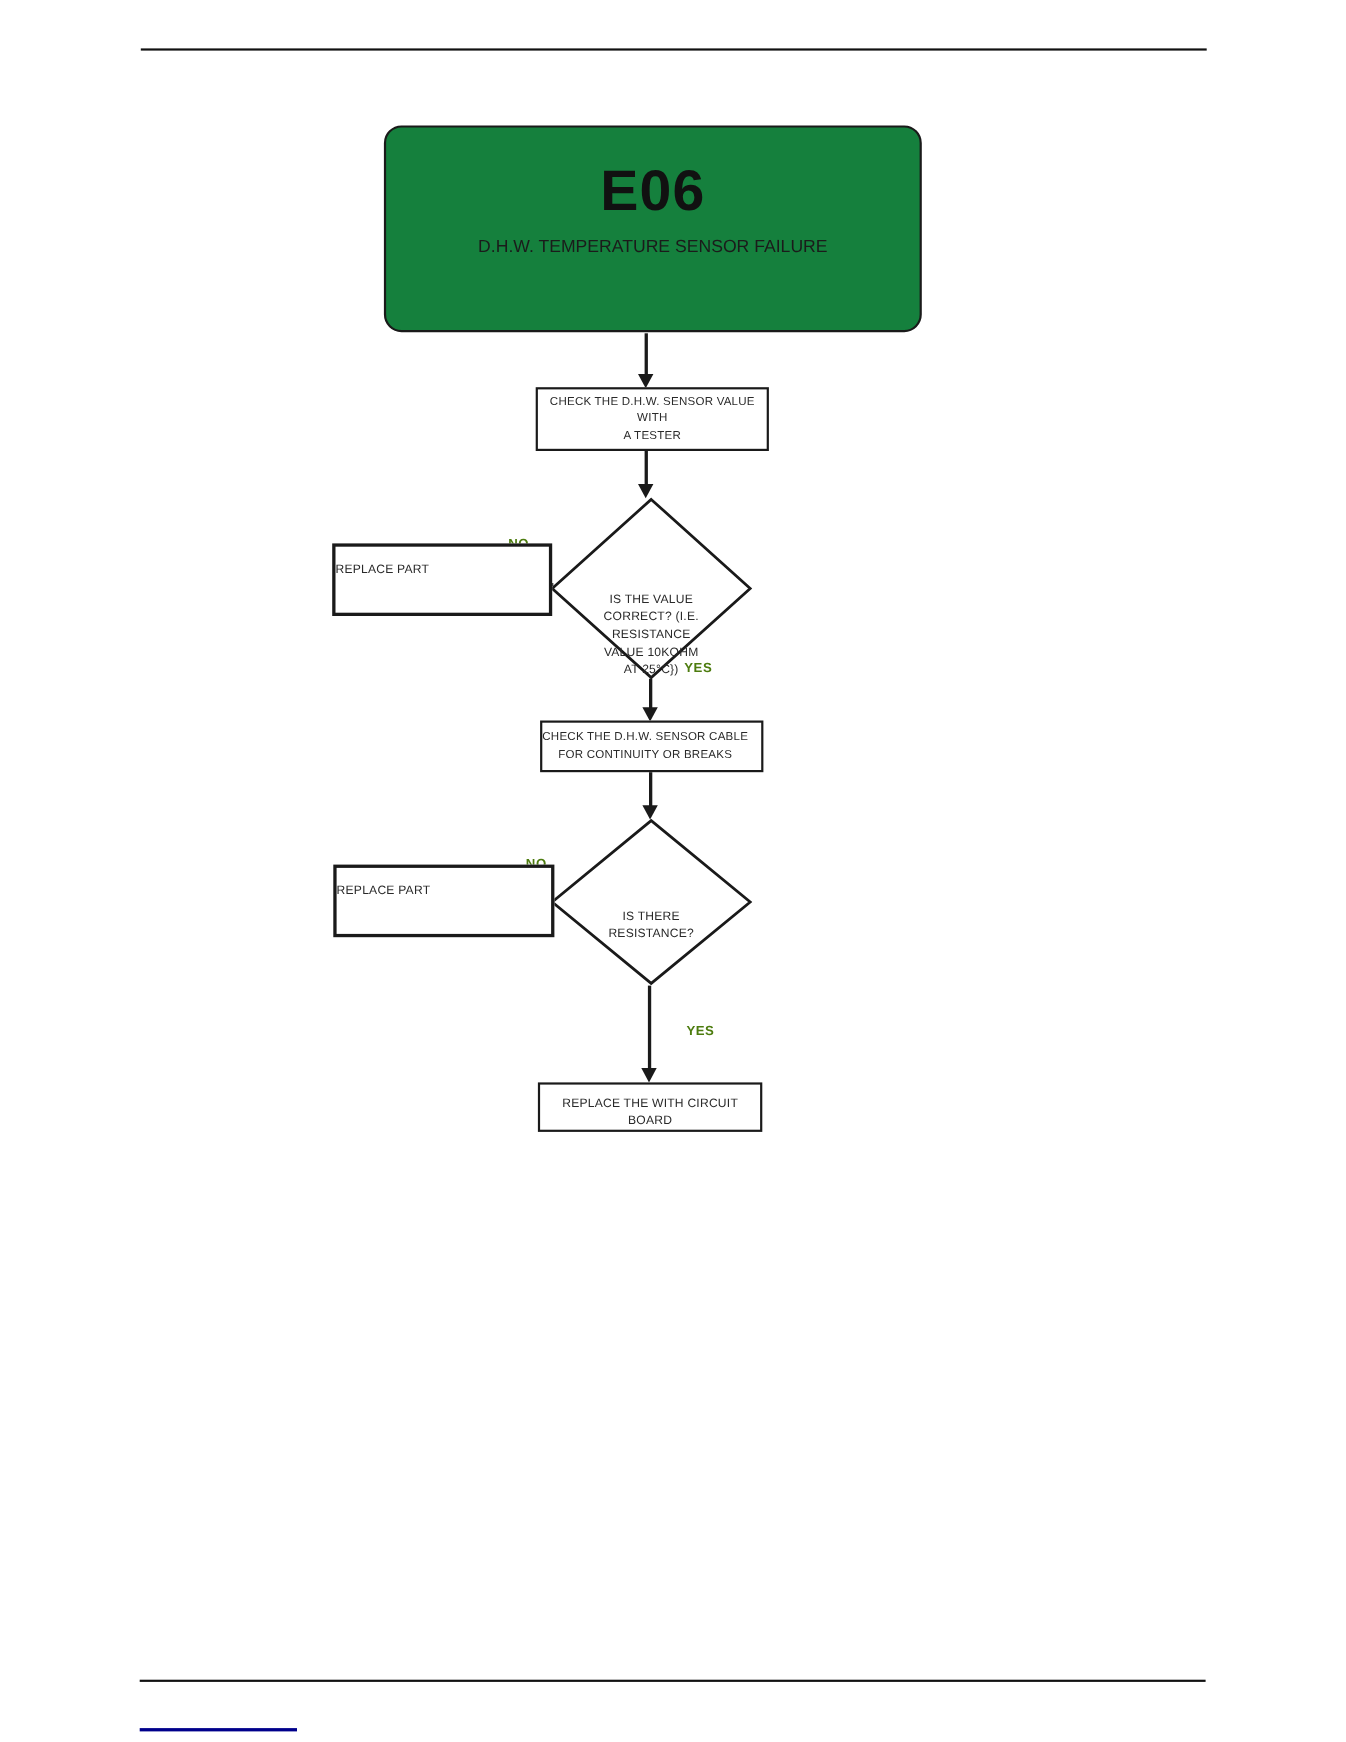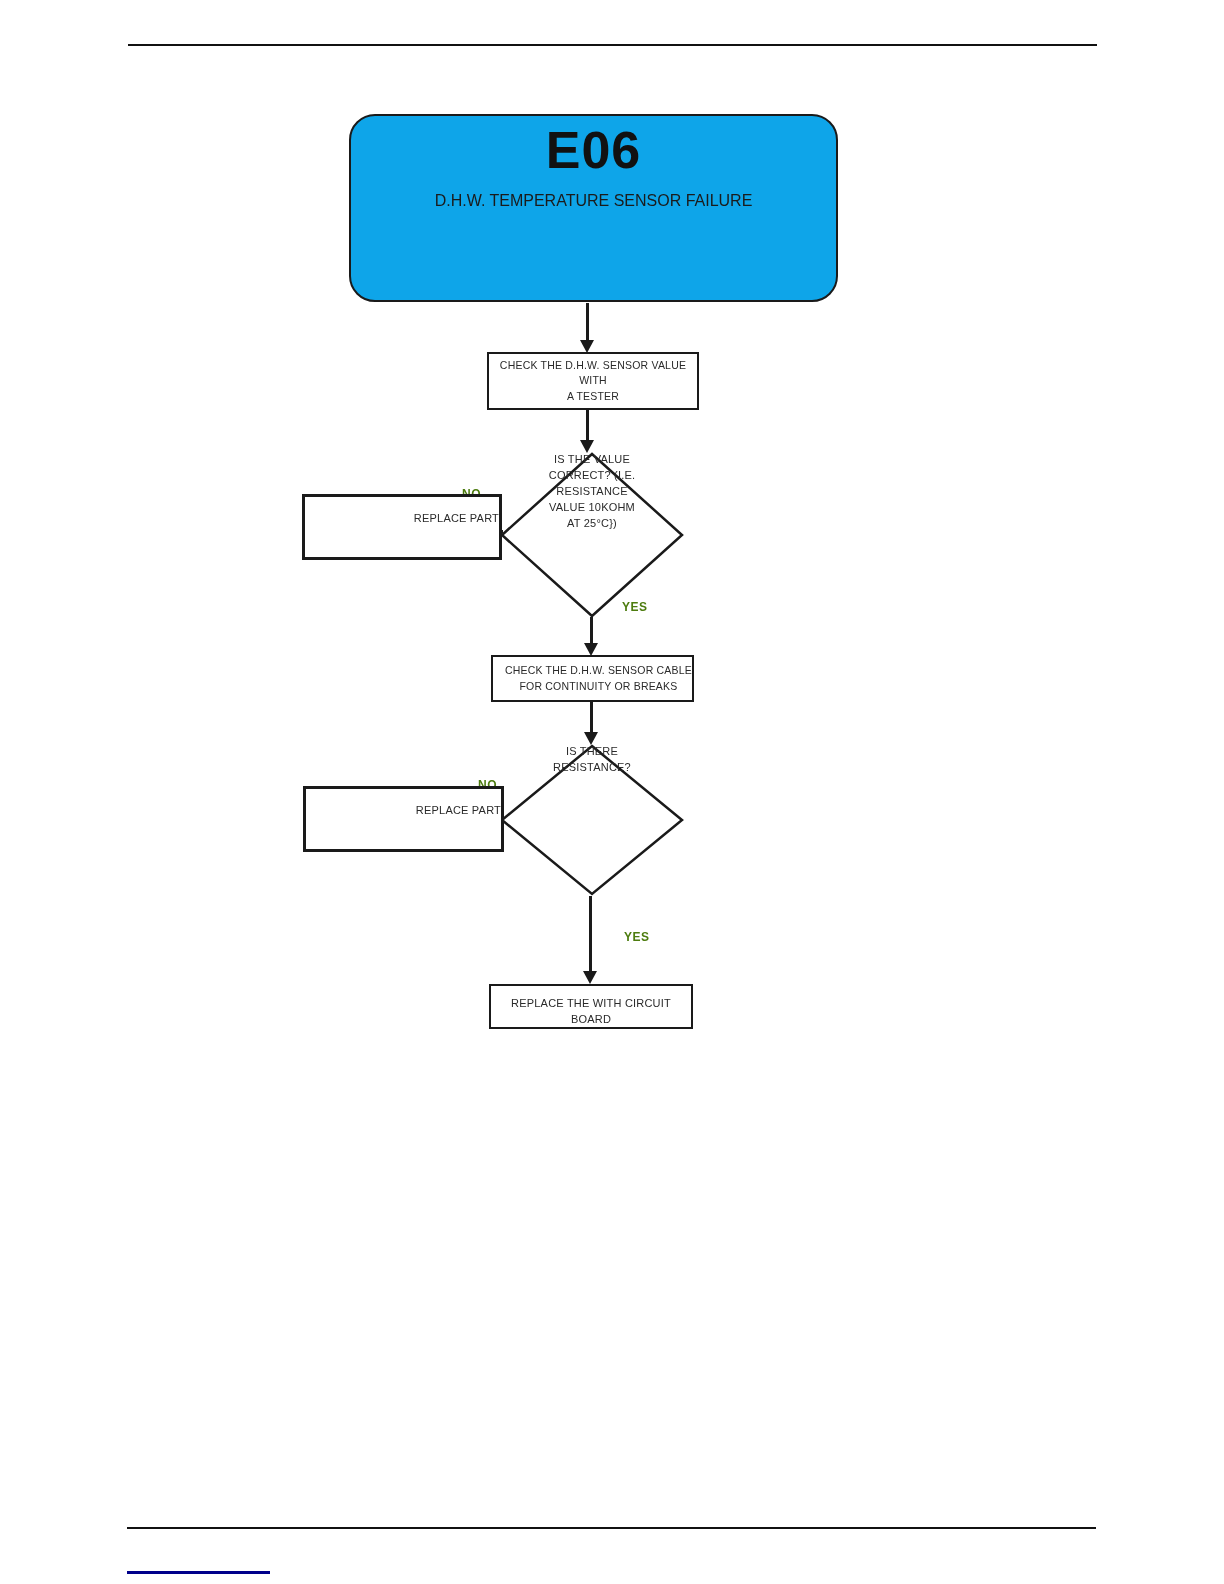--- a/index.html
+++ b/index.html
@@ -16,37 +16,37 @@
   .rule { position: absolute; background: #111111; }
   .blue-rule { position: absolute; background: #00008b; }
 
   
   .node {
     position: absolute;
     box-sizing: border-box;
     background: #ffffff;
     border: 2.5px solid #1a1a1a;
     display: flex;
-    justify-content: flex-end;
+    justify-content: flex-start;
     align-items: center;
     text-align: center;
   }
   .node.thick { border-width: 3px; margin-left: 40px; }
   .node.top-text { align-items: flex-start; padding-top: 14px; }
 
   .terminator {
     position: absolute;
     box-sizing: border-box;
-    background: #0ea5e9;
+    background: #15803d;
     border: 2.5px solid #1a1a1a;
-    border-radius: 26px;
+    border-radius: 16px;
     display: flex;
     flex-direction: column;
     align-items: center;
-    padding-top: 4px;
+    padding-top: 28px;
     text-align: center;
   }
   .err-code { font-size: 52px; font-weight: bold; letter-spacing: 1px; color: #111; }
   .err-title { font-size: 16px; margin-top: 12px; color: #1b1b1b; }
 
   .small {
     font-size: 11px;
     line-height: 1.45;
     letter-spacing: 0.2px;
     color: #2a2a2a;
@@ -54,21 +54,21 @@
   }
   .step-text { font-size: 10.5px; }
 
   .diamond { position: absolute; }
   .diamond svg { position: absolute; left: 0; top: 0; }
   .dtext {
     position: absolute;
     left: 0; top: 0; right: 0; bottom: 0;
     display: flex;
     justify-content: center;
-    align-items: flex-start;
+    align-items: flex-end;
     text-align: center;
   }
   .dtext-high { padding-bottom: 38px; }
 
   
   .vline { position: absolute; width: 2.5px; background: #1a1a1a; }
   .hline { position: absolute; height: 2.5px; background: #1a1a1a; }
   .arr-down {
     position: absolute; width: 0; height: 0;
     border-left: 7px solid transparent;

